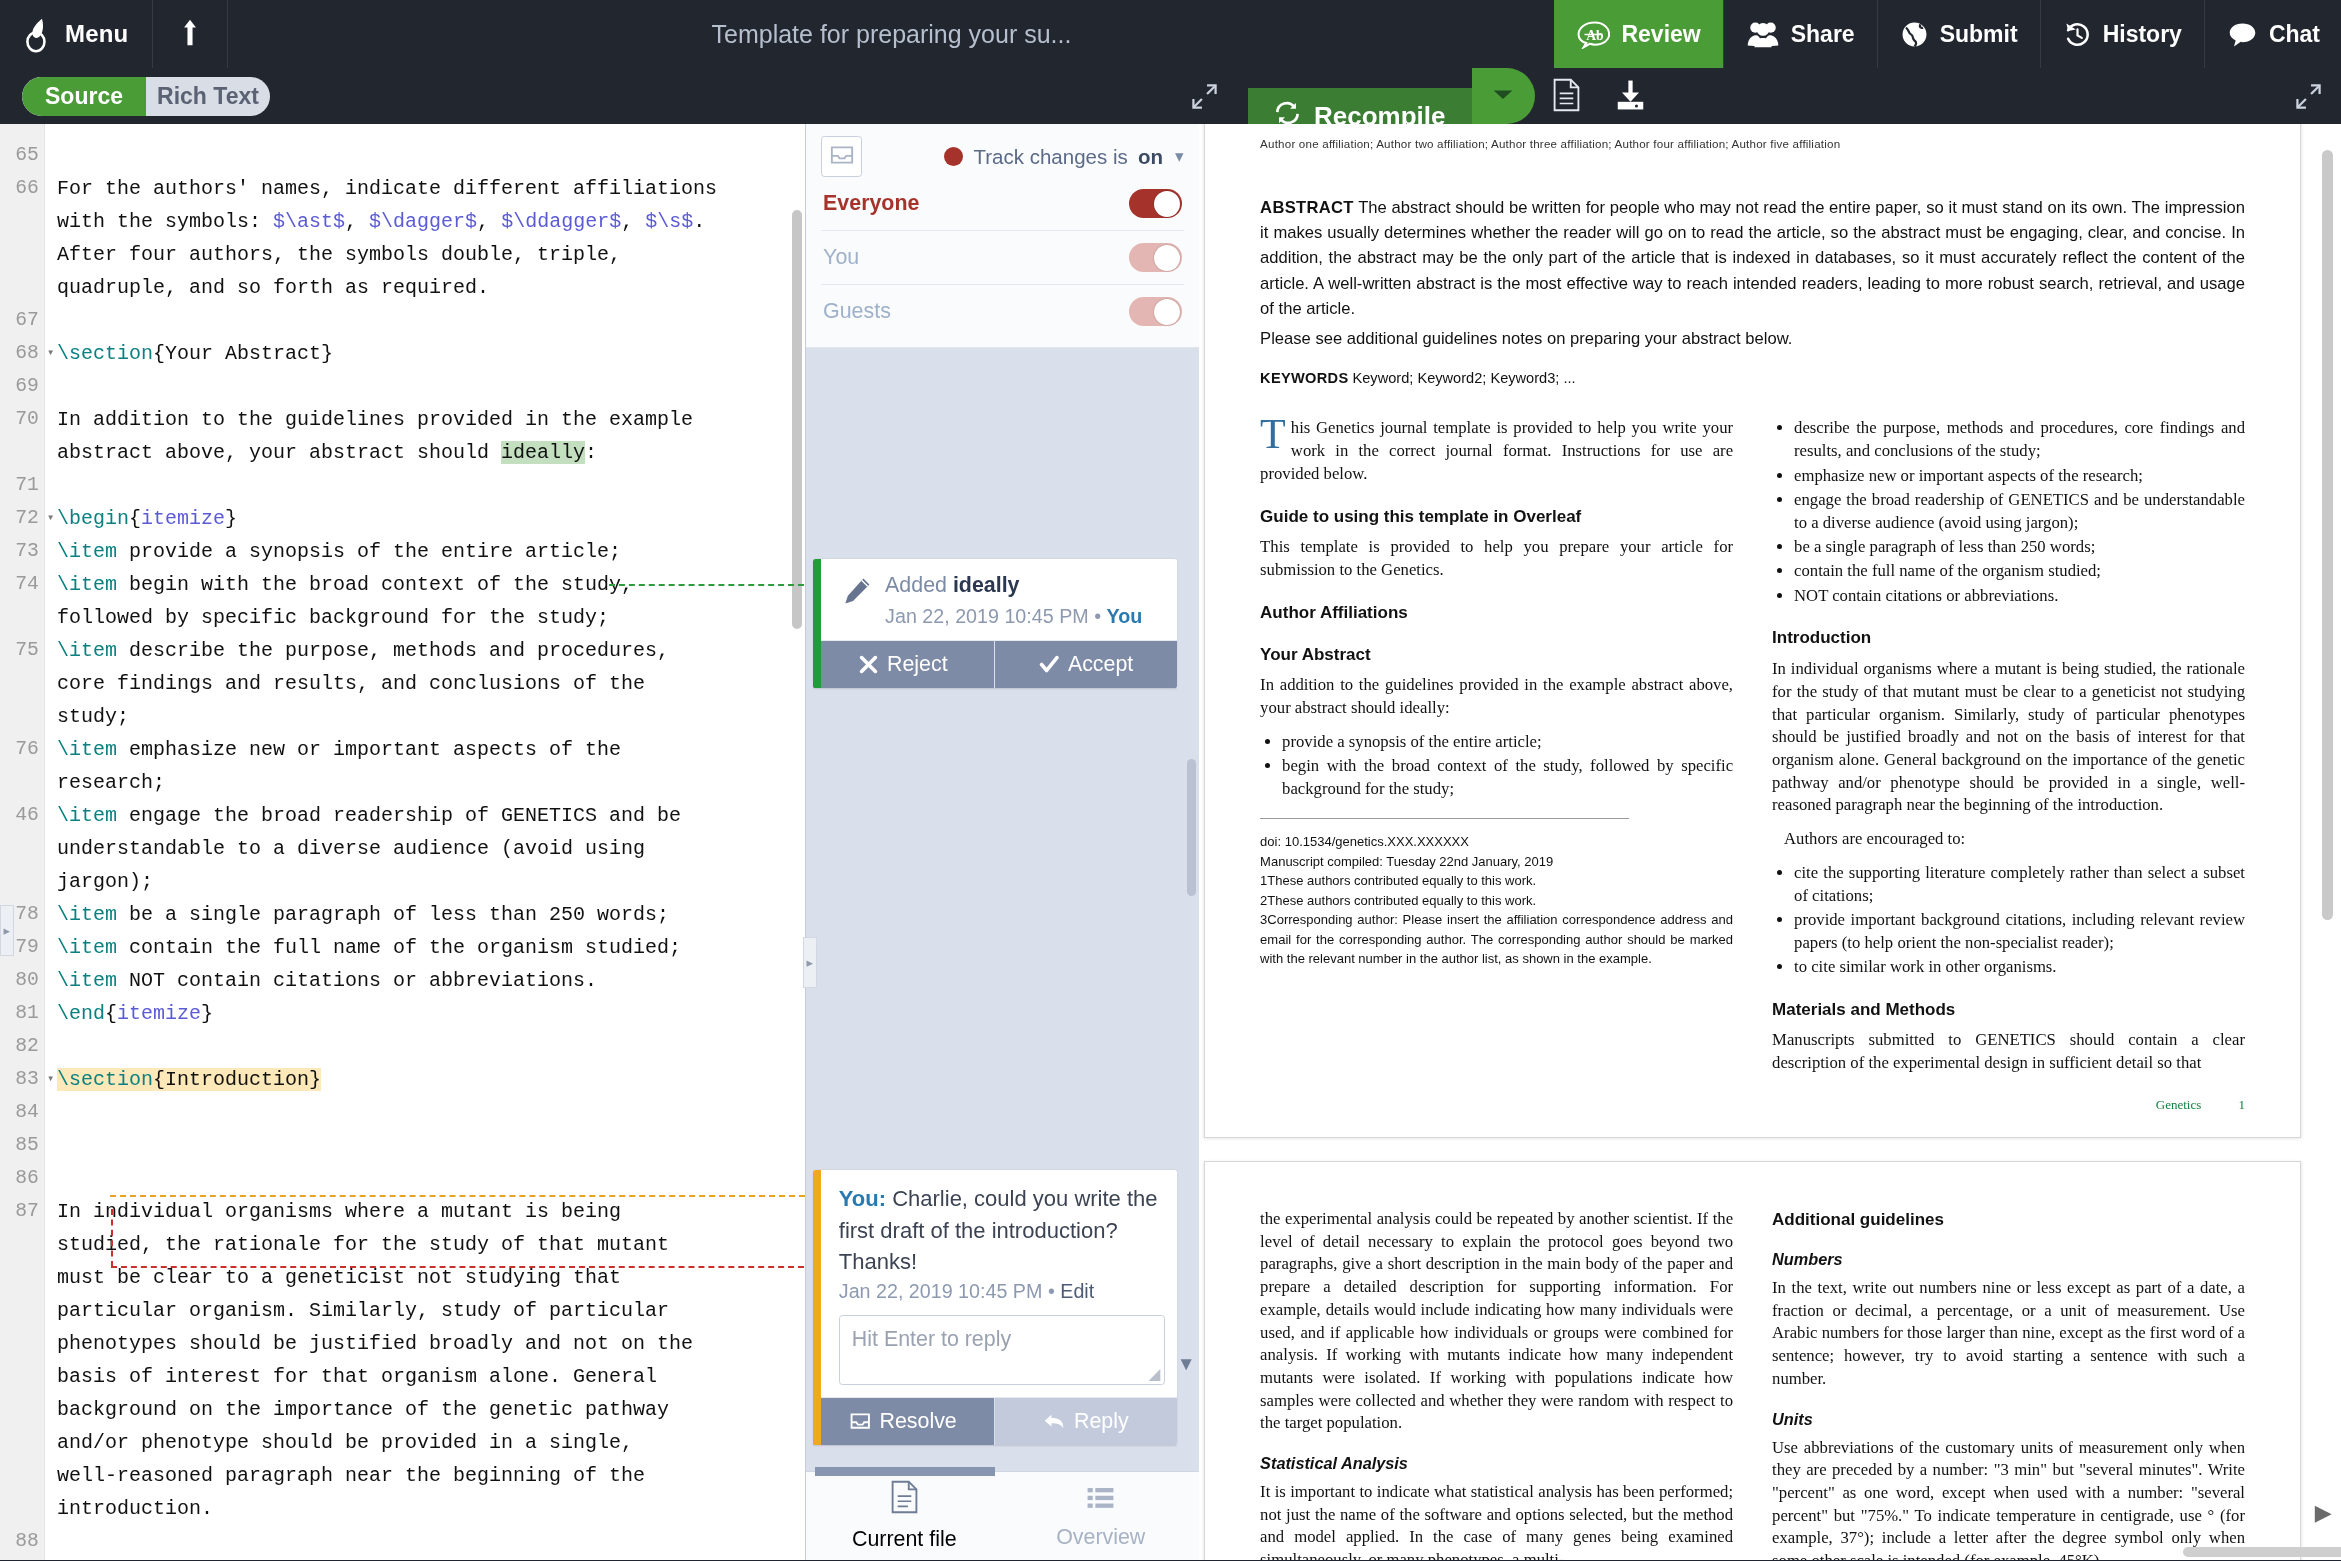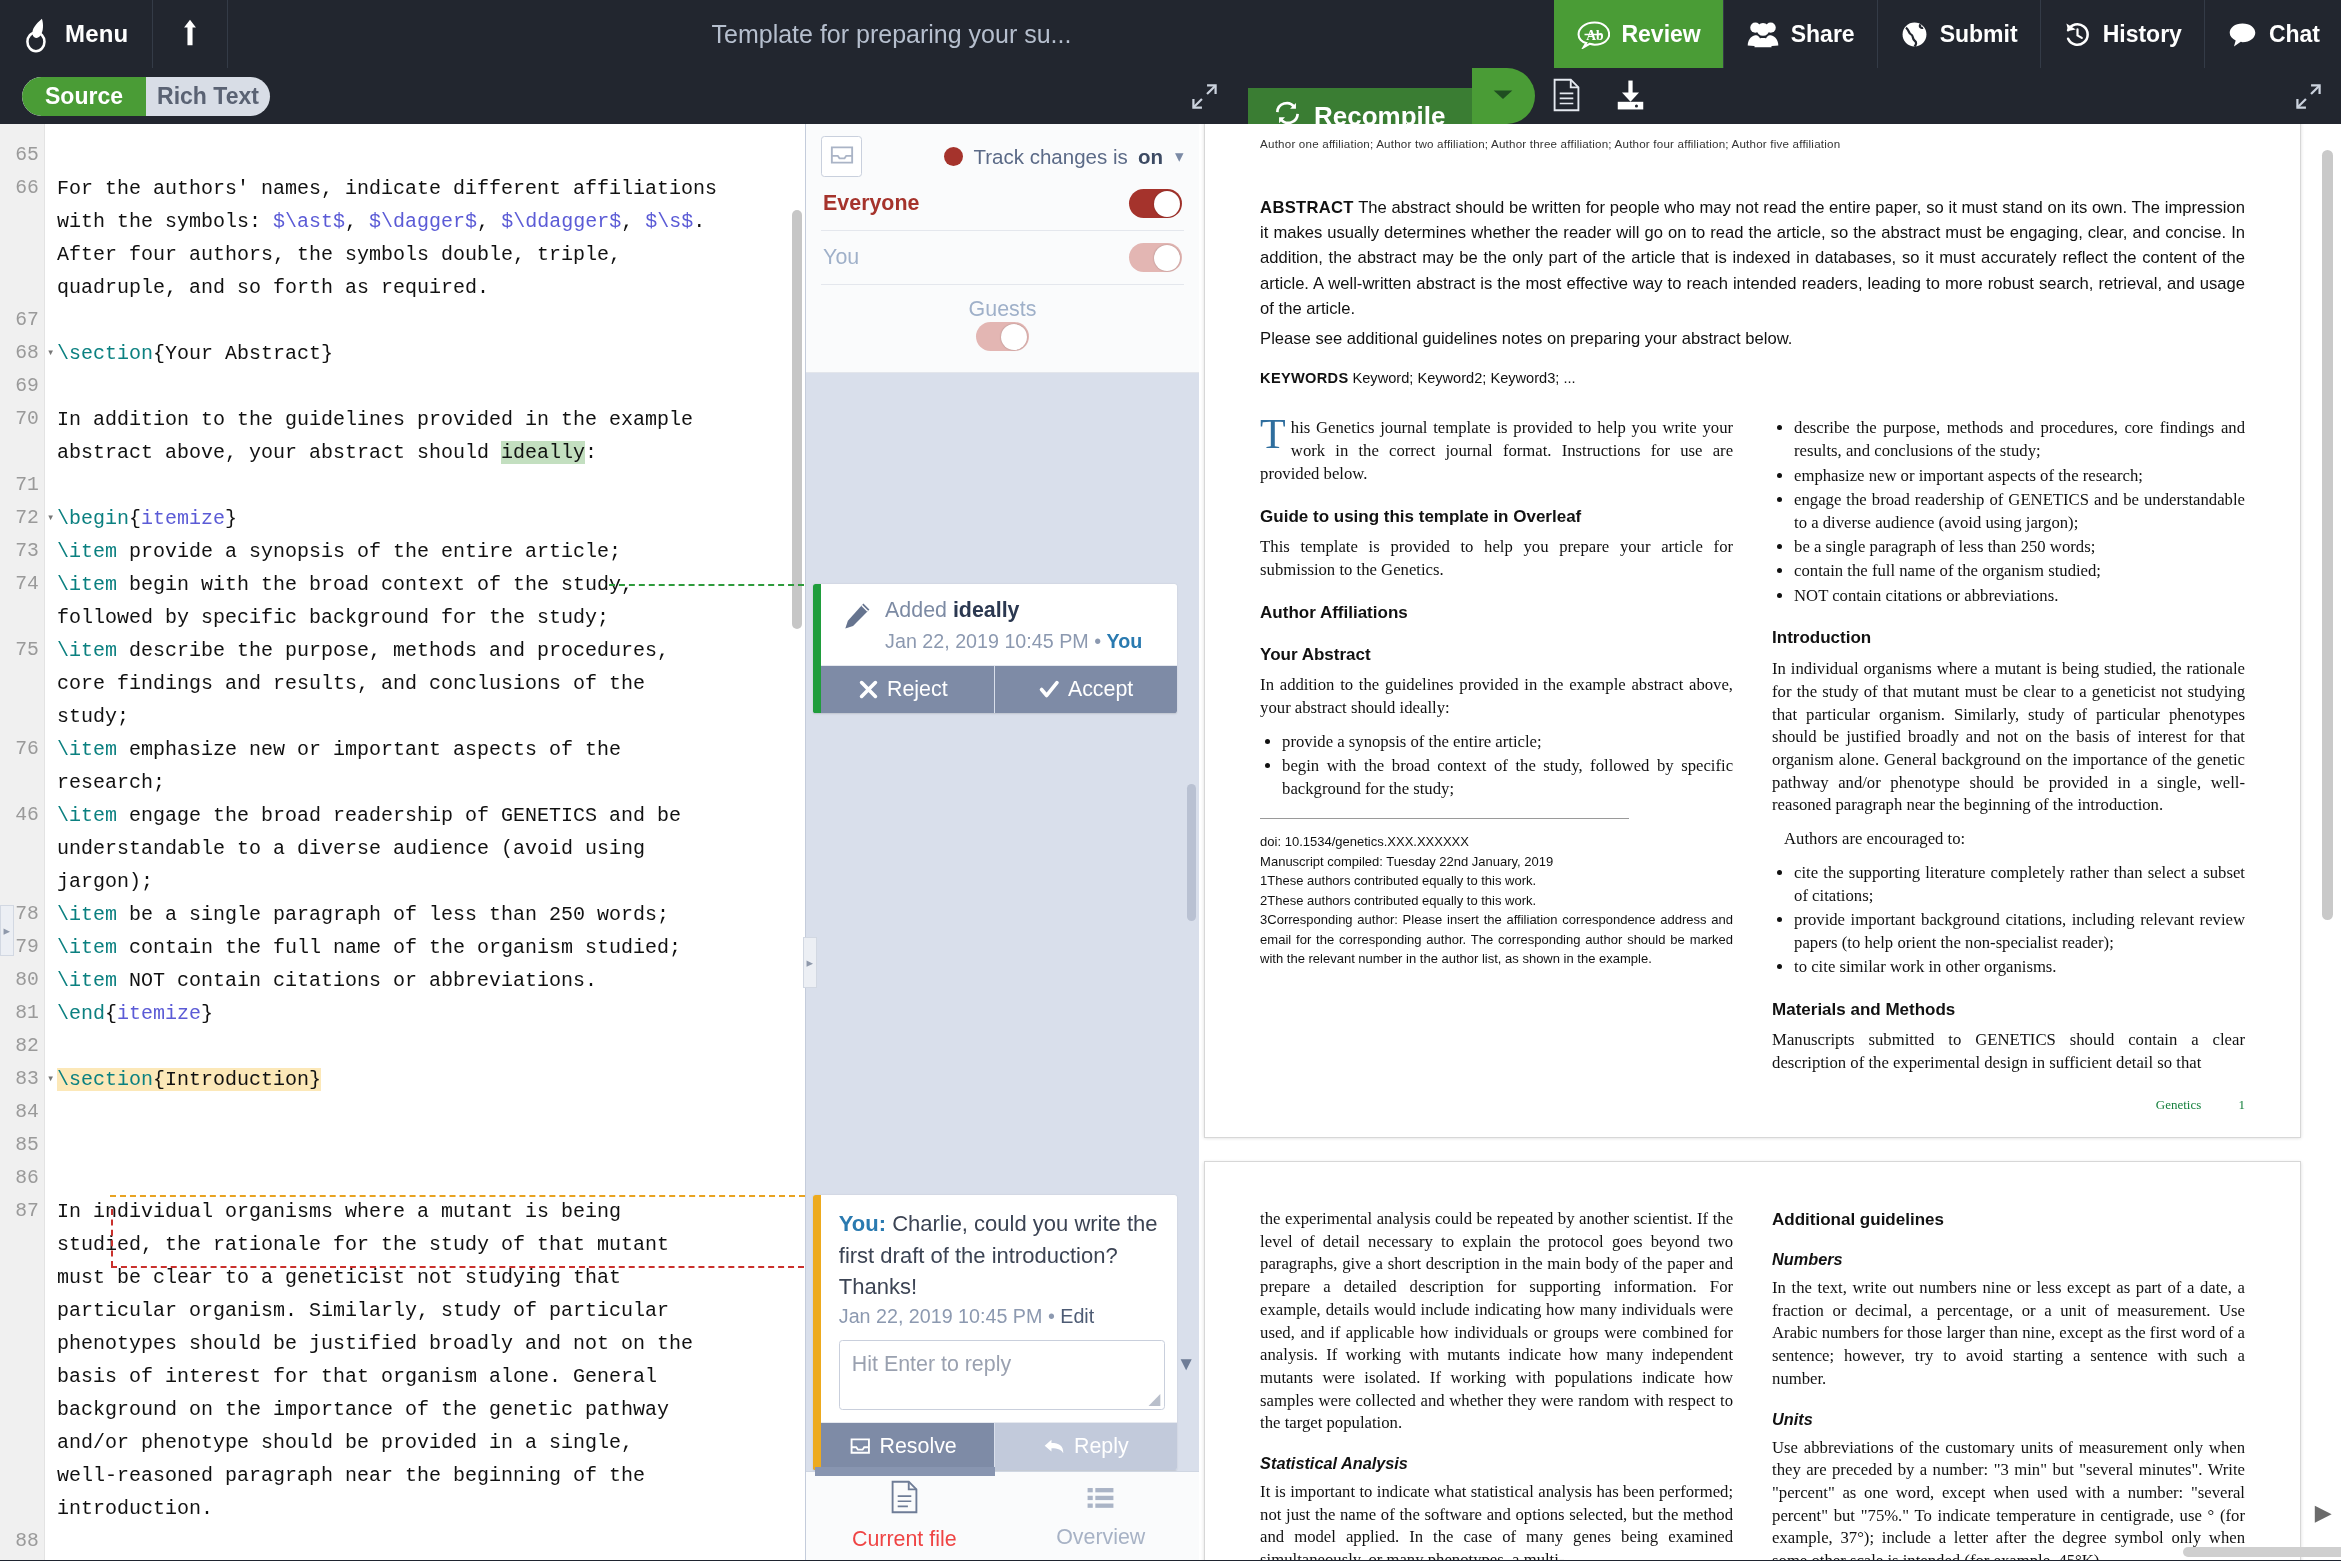--- a/index.html
+++ b/index.html
@@ -104,21 +104,21 @@
     display:flex; align-items:center; justify-content:center; cursor:pointer;
   }
   .track-status { display:flex; align-items:center; gap: 10.3px; font-size: 20.5px; color:#5b6a87; cursor:pointer;}
   .track-dot { width: 19px; height:19px; border-radius:50%; background:#a5332c; }
   .track-status b { color:#3c4a63; }
   .track-caret { color:#7b8aa5; font-size:17px; margin-left:1.7px;}
   .tr-row {
     display:flex; align-items:center; justify-content:space-between;
     padding: 12px 1.7px; border-bottom: 0.9px solid #e4e7ed; font-size: 21.4px;
   }
-  .tr-row:last-child { border-bottom:none;flex-direction:column; }
+  .tr-row:last-child { border-bottom:none; }
   .tr-name { color:#9fb0c9; }
   .tr-name.strong { color:#a5332c; font-weight:700;}
   .switch { width: 53px; height: 29px; border-radius: 17px; position:relative; cursor:pointer;}
   .switch.on { background:#a5332c; }
   .switch.off { background:#e3b6b3; }
   .switch .knob {
     position:absolute; right: 1.7px; top: 1.7px; width:26px; height:26px; background:#fff;
     border-radius:50%; box-shadow:0 0 1.7px rgba(0,0,0,.3);
   }
   .rev-body { flex:1; position:relative; overflow:hidden;}
@@ -146,21 +146,21 @@
   .comment-text { font-size: 22px; color:#3c4454; line-height:1.42;}
   .comment-text .who { color:#2a7ab0; font-weight:700;}
   .reply-box {
     margin-top: 12px; border:0.9px solid #c9cfdc; border-radius:3.4px; height: 70px;
     color:#9aa1b0; font-size: 21.4px; padding: 10.3px 12px; background:#fff; position:relative;
   }
   .reply-box .grip { position:absolute; right:3.4px; bottom:1.7px; color:#b9bfcb; font-size:15.4px;}
   .rev-foot { height: 89px; background:#fafbfc; border-top:0.9px solid #cfd6e2; display:flex; position:relative;}
   .rev-foot .ftab {
     flex:1; display:flex; flex-direction:column; align-items:center; justify-content:center;
-    gap: 6.8px; font-size:21.4px; color:#ef4444; cursor:pointer;
+    gap: 6.8px; font-size:21.4px; color:#000000; cursor:pointer;
   }
   .rev-foot .ftab.dim { color:#a7b2c5; }
   .foot-indicator { position:absolute; top:-5.1px; left:8.6px; width:180px; height:8.6px; background:#8895b0;}
   .rev-scroll {
     position:absolute; right: 2.6px; top: 411px; width: 9.4px; height: 137px;
     background:#b9c1d2; border-radius:5.1px;
   }
   .rev-scroll-down { position:absolute; right:3.4px; bottom:96px; color:#6e7c96; font-size: 19px;}
 
   

